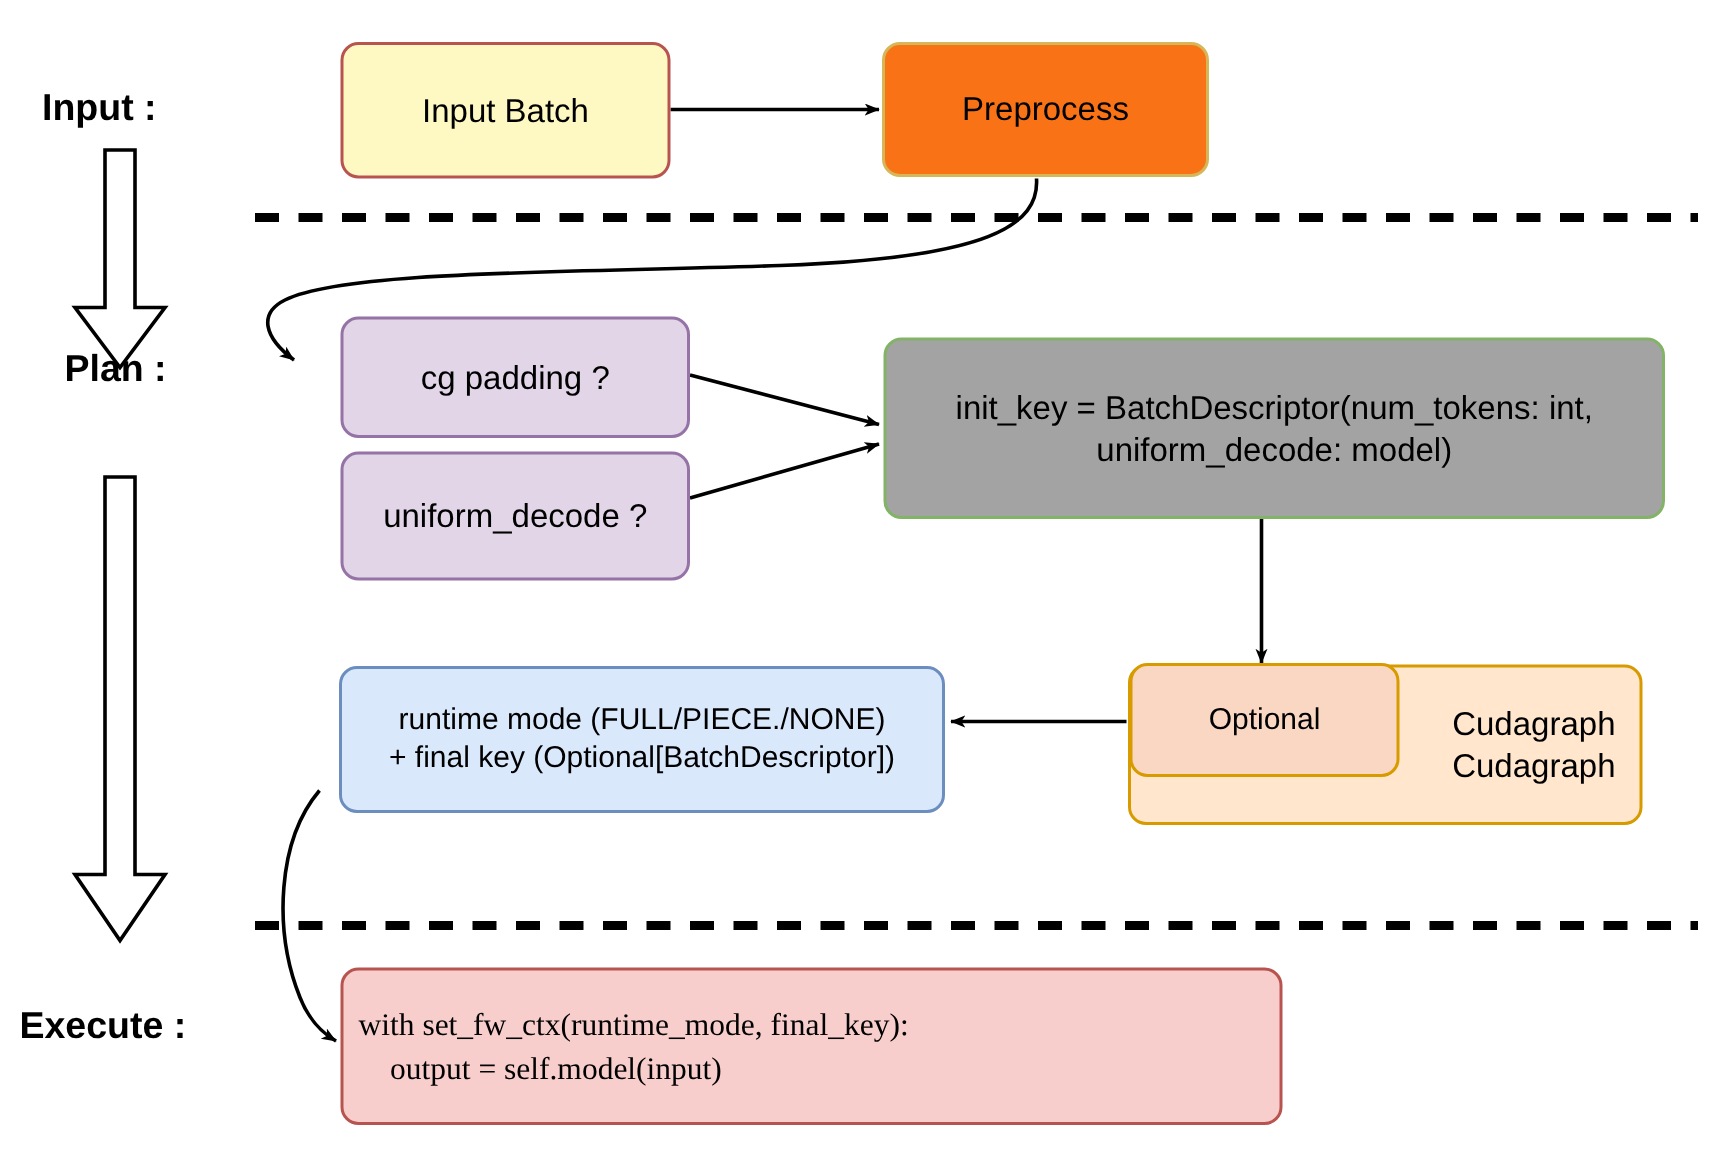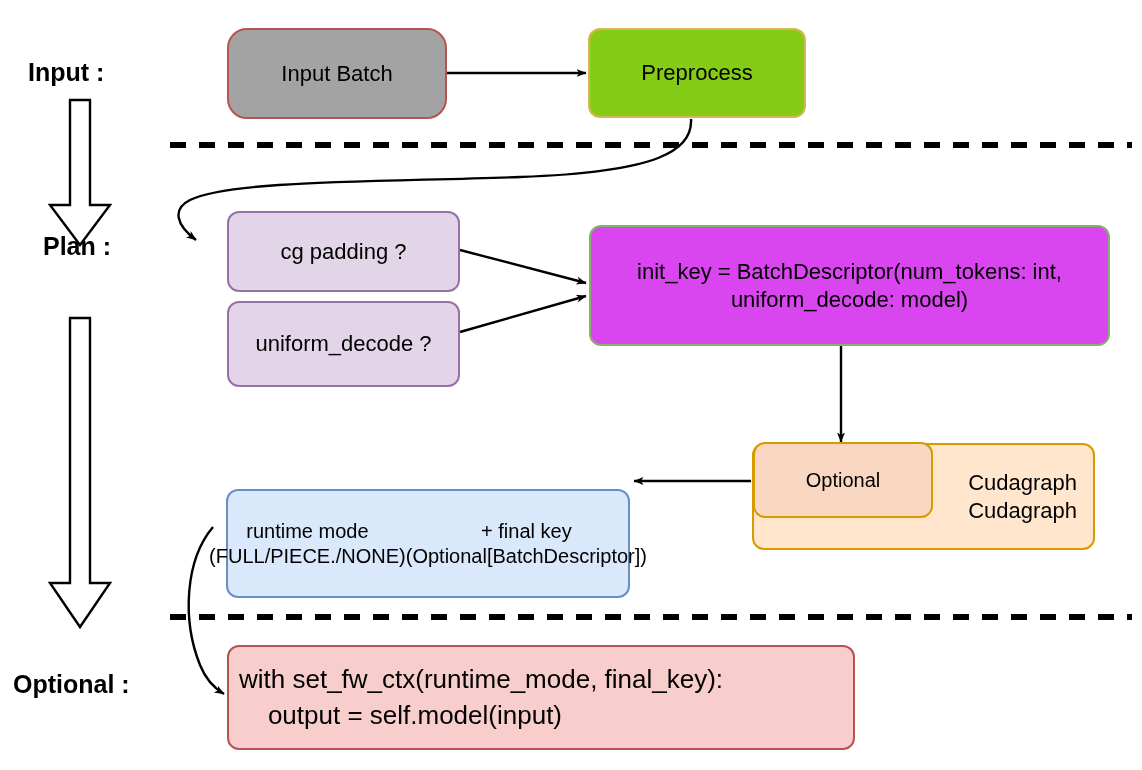--- a/index.html
+++ b/index.html
@@ -44,34 +44,33 @@
     align-items: center;
     justify-content: center;
     text-align: center;
     font-family: "Liberation Sans", sans-serif;
     font-size: 22px;
     line-height: 1.25;
     color: #000000;
     padding: 4px 8px;
   }
   .node-input-batch {
-    background: #a3a3a3;
+    background: #fef9c3;
     border-color: #b85450;
-    border-radius: 20px;
   }
   .node-preprocess {
-    background: #84cc16;
+    background: #f97316;
     border-color: #d6b656;
   }
   .node-purple {
     background: #e1d5e7;
     border-color: #9673a6;
   }
   .node-green {
-    background: #d946ef;
+    background: #a3a3a3;
     border-color: #82b366;
   }
   .node-blue {
     background: #dae8fc;
     border-color: #6c8ebf;
     font-size: 20px;
   }
   .node-orange-outer {
     background: #ffe6cc;
     border-color: #d79b00;
@@ -80,22 +79,22 @@
     padding-right: 14px;
   }
   .node-orange-inner {
     background: #fad7c3;
     border-color: #d79b00;
     font-size: 20px;
   }
   .node-code {
     background: #f8cecc;
     border-color: #b85450;
-    font-family: Liberation Sans, sans-serif;
-    font-size: 26px;
+    font-family: Liberation Serif, serif;
+    font-size: 21px;
     line-height: 1.35;
     justify-content: flex-start;
     align-items: center;
     text-align: left;
     padding-left: 10px;
     white-space: pre;
   }
   .orange-label {
     pointer-events: none;
   }
@@ -132,21 +131,21 @@
 
     <path d="M 70,100 L 90,100 L 90,205 L 110,205 L 80,245 L 50,205 L 70,205 Z" fill="#ffffff" stroke="#000000" stroke-width="2.4" stroke-linejoin="miter"></path>
 
     <path d="M 70,318 L 90,318 L 90,583 L 110,583 L 80,627 L 50,583 L 70,583 Z" fill="#ffffff" stroke="#000000" stroke-width="2.4" stroke-linejoin="miter"></path>
   </svg>
 
   <div class="stage-label" style="left:28px; top:58px;">Input :</div>
 
   <div class="stage-label" style="left:43px; top:232px;">Plan :</div>
 
-  <div class="stage-label" style="left:13px; top:670px;">Optional :</div>
+  <div class="stage-label" style="left:13px; top:670px;">Execute :</div>
 
   <div class="node node-input-batch" style="left:227px; top:28px; width:220px; height:91px;">
     <span>Input Batch</span>
   </div>
 
   <div class="node node-preprocess" style="left:588px; top:28px; width:218px; height:90px;">
     <span>Preprocess</span>
   </div>
 
   <div class="node node-purple" style="left:227px; top:211px; width:233px; height:81px;">
@@ -164,21 +163,21 @@
 
   <div class="node node-orange-outer" style="left:752px; top:443px; width:343px; height:107px; flex-direction:column; justify-content:center; align-items:flex-end; padding-right:16px;">
     <span class="orange-label">Cudagraph</span>
     <span class="orange-label">Cudagraph</span>
   </div>
 
   <div class="node node-orange-inner" style="left:753px; top:442px; width:180px; height:76px;">
     <span>Optional</span>
   </div>
 
-  <div class="node node-blue" style="left:226px; top:444px; width:404px; height:109px; flex-direction:row;margin-top:45px;">
+  <div class="node node-blue" style="left:226px; top:444px; width:404px; height:98px; flex-direction:column;">
     <span>runtime mode (FULL/PIECE./NONE)</span>
     <span>+ final key (Optional[BatchDescriptor])</span>
   </div>
 
   <div class="node node-code" style="left:227px; top:645px; width:628px; height:105px; flex-direction:column; align-items:flex-start; justify-content:center;">
     <span>with set_fw_ctx(runtime_mode, final_key):</span>
     <span>    output = self.model(input)</span>
   </div>
 
 </div>

